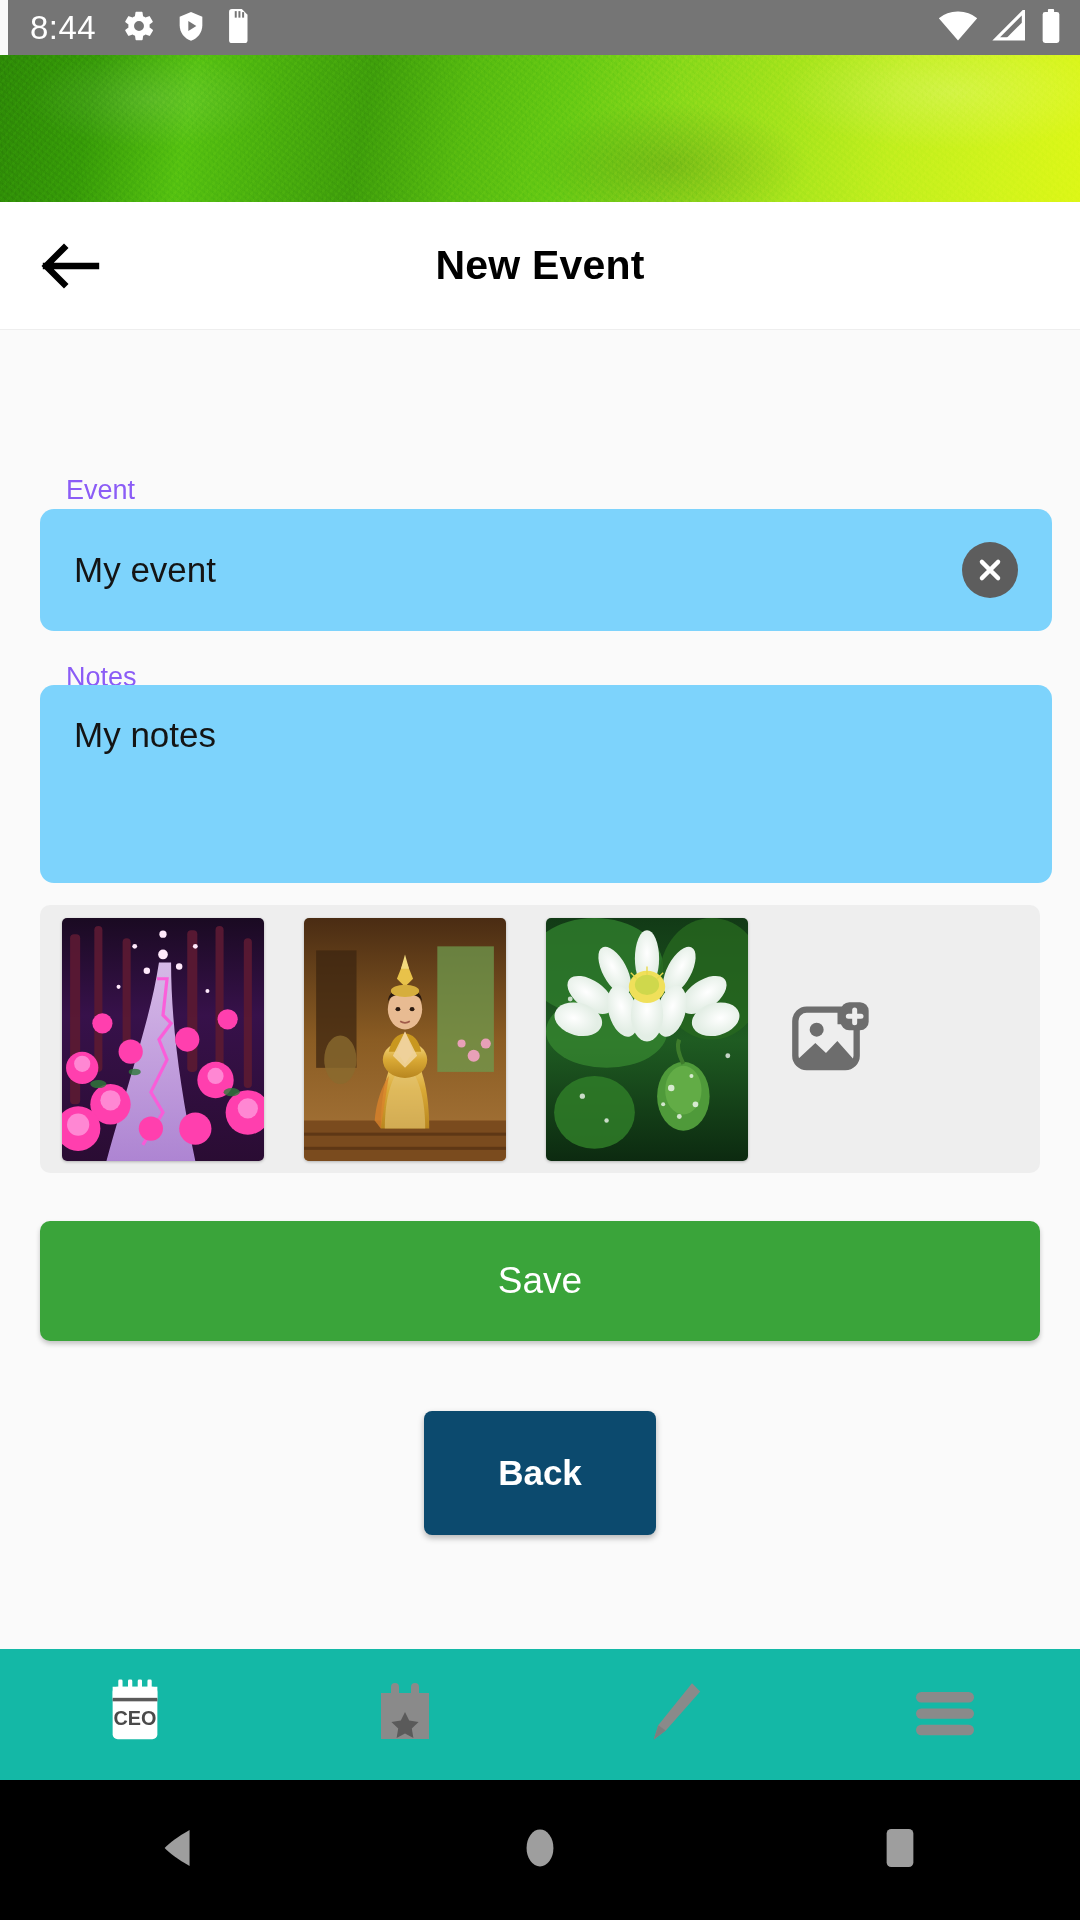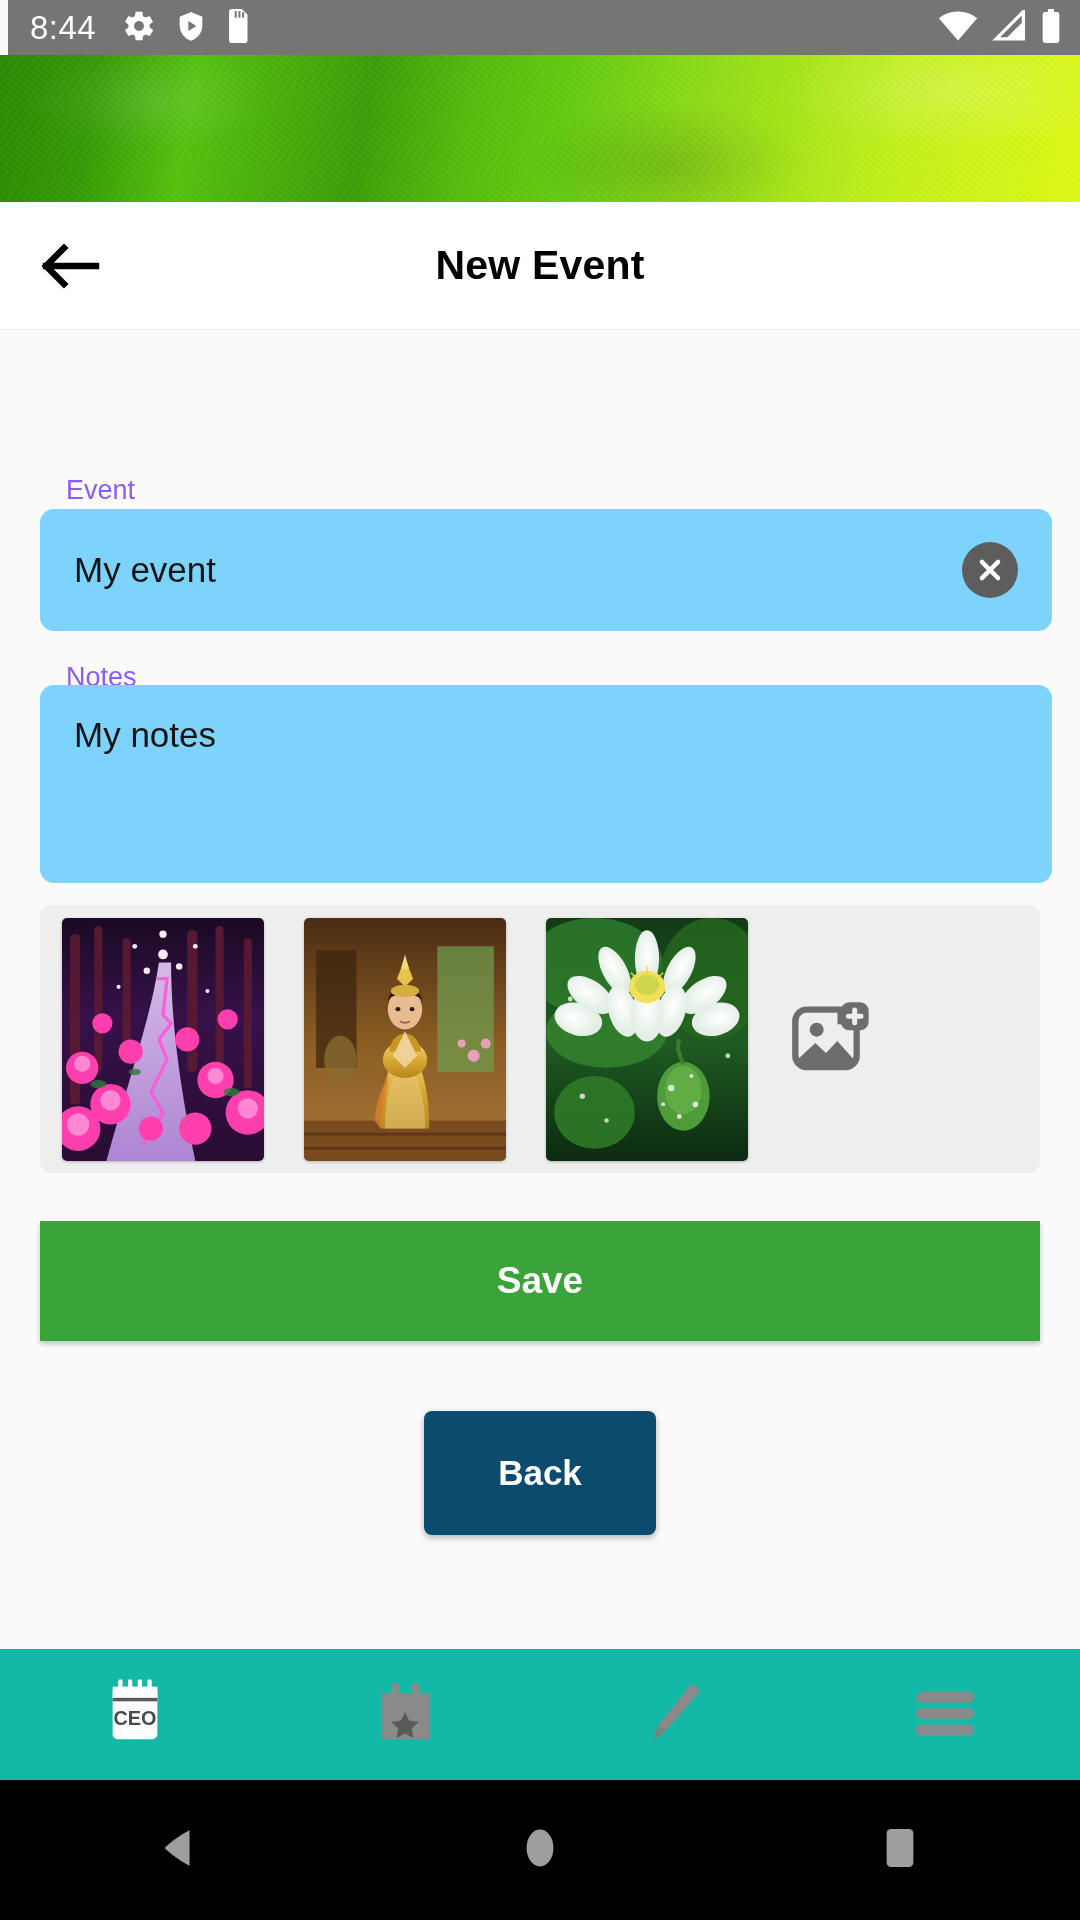--- a/index.html
+++ b/index.html
@@ -97,22 +97,22 @@
   .thumb {
     width: 202px; height: 243px; border-radius: 5px; overflow: hidden; flex: none;
     position: relative; cursor: pointer; box-shadow: 0 1px 3px rgba(0,0,0,.25);
   }
   .thumb svg { display: block; width: 100%; height: 100%; }
   .add-photo { width: 80px; height: 80px; flex: none; cursor: pointer; margin-left: 4px; }
 
   
   .save-btn {
     position: absolute; left: 40px; top: 890px; width: 1000px; height: 120px;
-    background: #3aa43a; border-radius: 0; border: none;
-    color: #ffffff; font-size: 37px; font-weight: bold;
+    background: #3aa43a; border-radius: 10px; border: none;
+    color: #ffffff; font-size: 37px; font-weight: normal;
     font-family: "Liberation Sans", sans-serif;
     display: flex; align-items: center; justify-content: center; cursor: pointer;
     box-shadow: 0 3px 5px rgba(0,0,0,.22);
   }
   .back-btn {
     position: absolute; left: 424px; top: 1080px; width: 232px; height: 124px;
     background: #0c4a6e; border-radius: 8px; border: none;
     color: #ffffff; font-size: 35px; font-weight: bold;
     font-family: "Liberation Sans", sans-serif;
     display: flex; align-items: center; justify-content: center; cursor: pointer;

